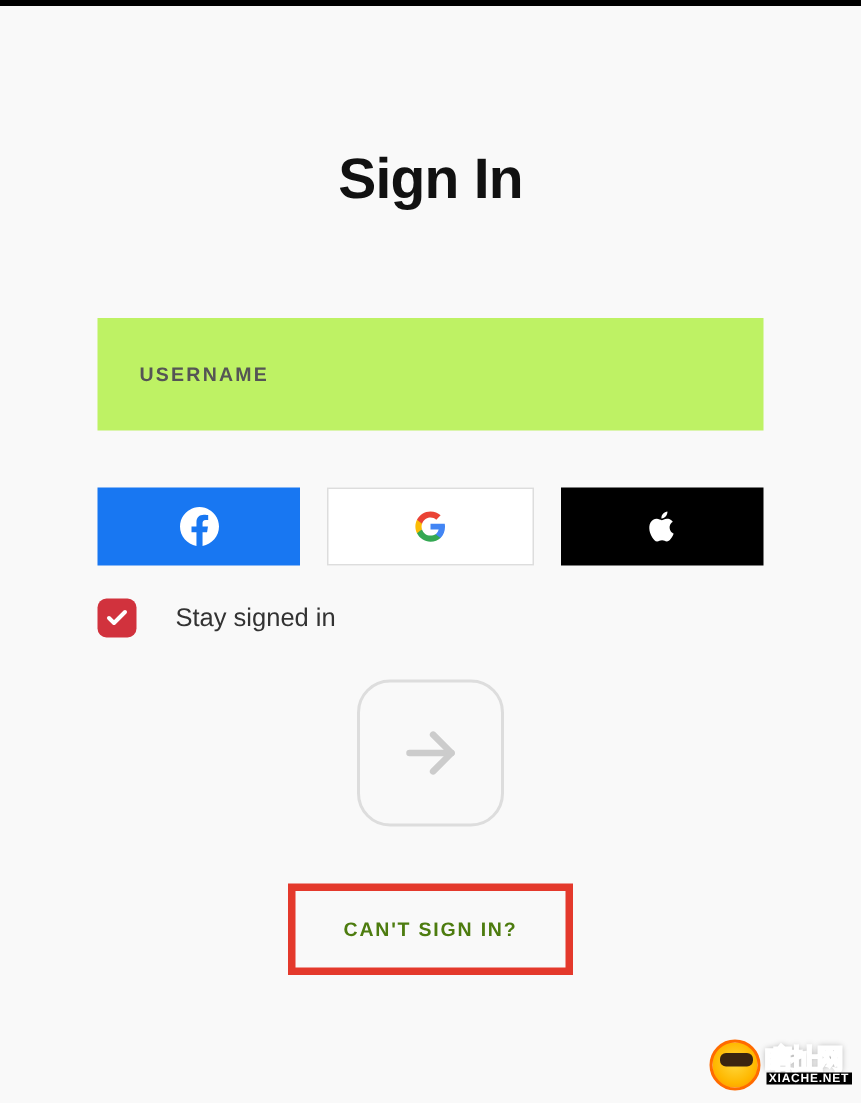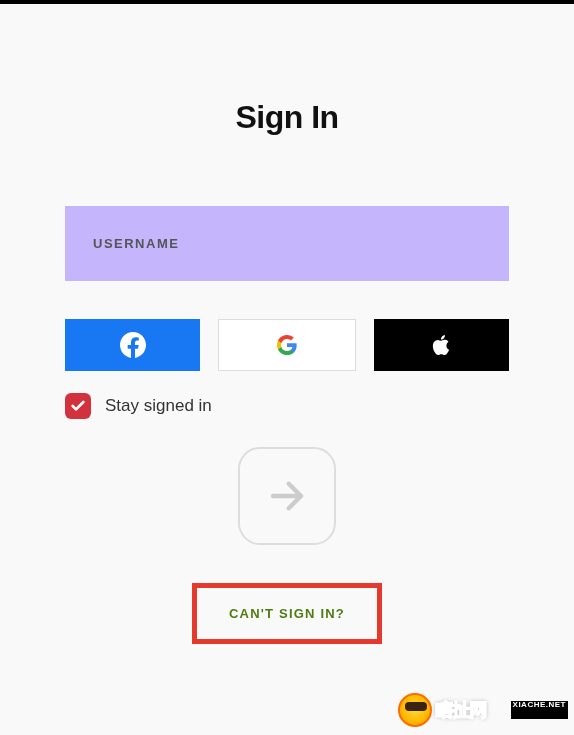--- a/index.html
+++ b/index.html
@@ -18,34 +18,34 @@
     .top-bar {
       width: 100%;
       height: 4px;
       background: #000;
     }
     .container {
       padding: 0 65px;
     }
     .title {
       text-align: center;
-      font-size: 32px;
+      font-size: 38px;
       font-weight: 700;
       color: #111;
       margin-top: 95px;
       margin-bottom: 70px;
       letter-spacing: -0.5px;
     }
     .input-group {
       margin-bottom: 14px;
     }
     .input-field {
       width: 100%;
       height: 75px;
-      background: #c4b5fd;
+      background: #bef264;
       border: none;
       padding: 0 28px;
       font-size: 13px;
       font-weight: 700;
       letter-spacing: 1.5px;
       color: #555;
       font-family: inherit;
     }
     .input-field::placeholder {
       color: #555;
@@ -72,20 +72,21 @@
       border: 1px solid #ddd;
     }
     .apple-btn {
       background: #000;
     }
     .checkbox-row {
       display: flex;
       align-items: center;
       margin-top: 22px;
       cursor: pointer;
+      gap: 12px;
     }
     .checkbox-box {
       width: 26px;
       height: 26px;
       background: #d1323d;
       border-radius: 6px;
       display: flex;
       align-items: center;
       justify-content: center;
       margin-right: 14px;
@@ -145,23 +146,22 @@
       position: absolute;
       top: 7px;
       left: 5px;
       width: 22px;
       height: 9px;
       background: #3a2410;
       border-radius: 4px;
     }
     .wm-text {
       display: flex;
-      flex-direction: row;
+      flex-direction: column;
       line-height: 1;
-      gap: 24px;
     }
     .wm-main {
       font-size: 18px;
       font-weight: 900;
       color: #ff8c00;
       -webkit-text-stroke: 1.5px #fff;
       text-shadow: 0 0 4px rgba(0,0,0,0.4);
       letter-spacing: -1px;
     }
     .wm-sub {

